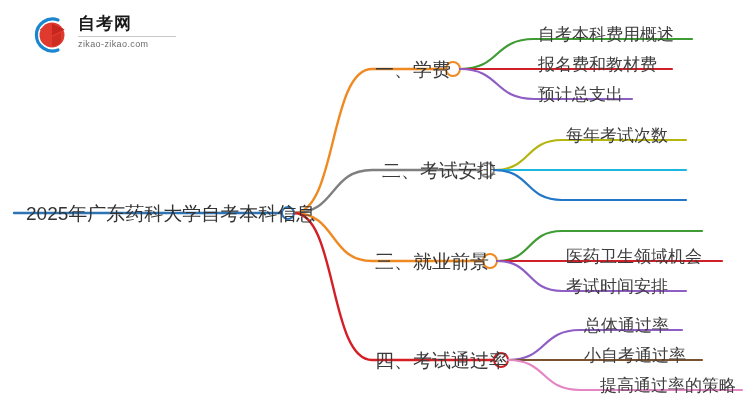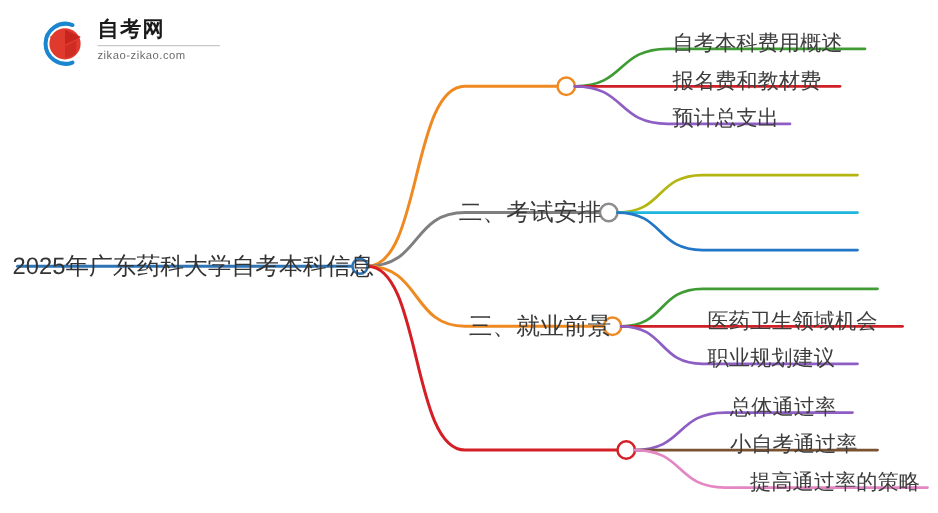--- a/index.html
+++ b/index.html
@@ -32,20 +32,21 @@
   .node-label {
     position: absolute;
     white-space: nowrap;
     color: #3a3a3a;
     font-family: "Liberation Sans", "DejaVu Sans", sans-serif;
     line-height: 1;
   }
   .root-label {
     font-size: 19px;
     color: #333333;
+    margin-left: 16px;
   }
   .branch-label {
     font-size: 19px;
     color: #3a3a3a;
   }
   .leaf-label {
     font-size: 17px;
     color: #3d3d3d;
   }
   
@@ -131,23 +132,26 @@
       <path d="M 497 261 C 532.75 261, 526.25 291, 562 291 L 686 291" fill="none" stroke="#8e5ec4" stroke-width="2.2" stroke-linecap="round"></path>
       <path d="M 294 213 C 336.9 213, 329.1 360, 372 360 L 495 360" fill="none" stroke="#d41f26" stroke-width="2.4" stroke-linecap="round"></path>
       <circle cx="501" cy="360" r="7" fill="#ffffff" stroke="#d41f26" stroke-width="2"></circle>
       <path d="M 508 360 C 547.6 360, 540.4 330, 580 330 L 682 330" fill="none" stroke="#8e5ec4" stroke-width="2.2" stroke-linecap="round"></path>
       <path d="M 508 360 C 547.6 360, 540.4 360, 580 360 L 702 360" fill="none" stroke="#7a5230" stroke-width="2.2" stroke-linecap="round"></path>
       <path d="M 508 360 C 547.6 360, 540.4 390, 580 390 L 742 390" fill="none" stroke="#e486c4" stroke-width="2.2" stroke-linecap="round"></path>
       <circle cx="288" cy="213" r="6" fill="#ffffff" stroke="#2e74b5" stroke-width="2"></circle>
     </svg>
 
 <div class="node-label root-label" style="left: 10px; top: 204px;">2025年广东药科大学自考本科信息</div>
+    <div class="node-label branch-label" style="left: 375px; top: 60px;">一、学费</div>
     <div class="node-label leaf-label" style="left: 538px; top: 26px;">自考本科费用概述</div>
     <div class="node-label leaf-label" style="left: 538px; top: 56px; text-align: center;">报名费和教材费</div>
     <div class="node-label leaf-label" style="left: 538px; top: 86px;">预计总支出</div>
-    <div class="node-label branch-label" style="left: 367px; top: 161px;">二、考试安排</div>
+    <div class="node-label branch-label" style="left: 382px; top: 161px;">二、考试安排</div>
+    <div class="node-label leaf-label" style="left: 566px; top: 127px;">每年考试次数</div>
     <div class="node-label branch-label" style="left: 375px; top: 252px;">三、就业前景</div>
     <div class="node-label leaf-label" style="left: 566px; top: 248px;">医药卫生领域机会</div>
-    <div class="node-label leaf-label" style="left: 566px; top: 278px;">职业规划建议</div>
+    <div class="node-label leaf-label" style="left: 566px; top: 278px;">考试时间安排</div>
+    <div class="node-label branch-label" style="left: 375px; top: 351px;">四、考试通过率</div>
     <div class="node-label leaf-label" style="left: 584px; top: 317px;">总体通过率</div>
     <div class="node-label leaf-label" style="left: 584px; top: 347px;">小自考通过率</div>
     <div class="node-label leaf-label" style="left: 600px; top: 377px;">提高通过率的策略</div>
   </div>
 
 </body></html>

